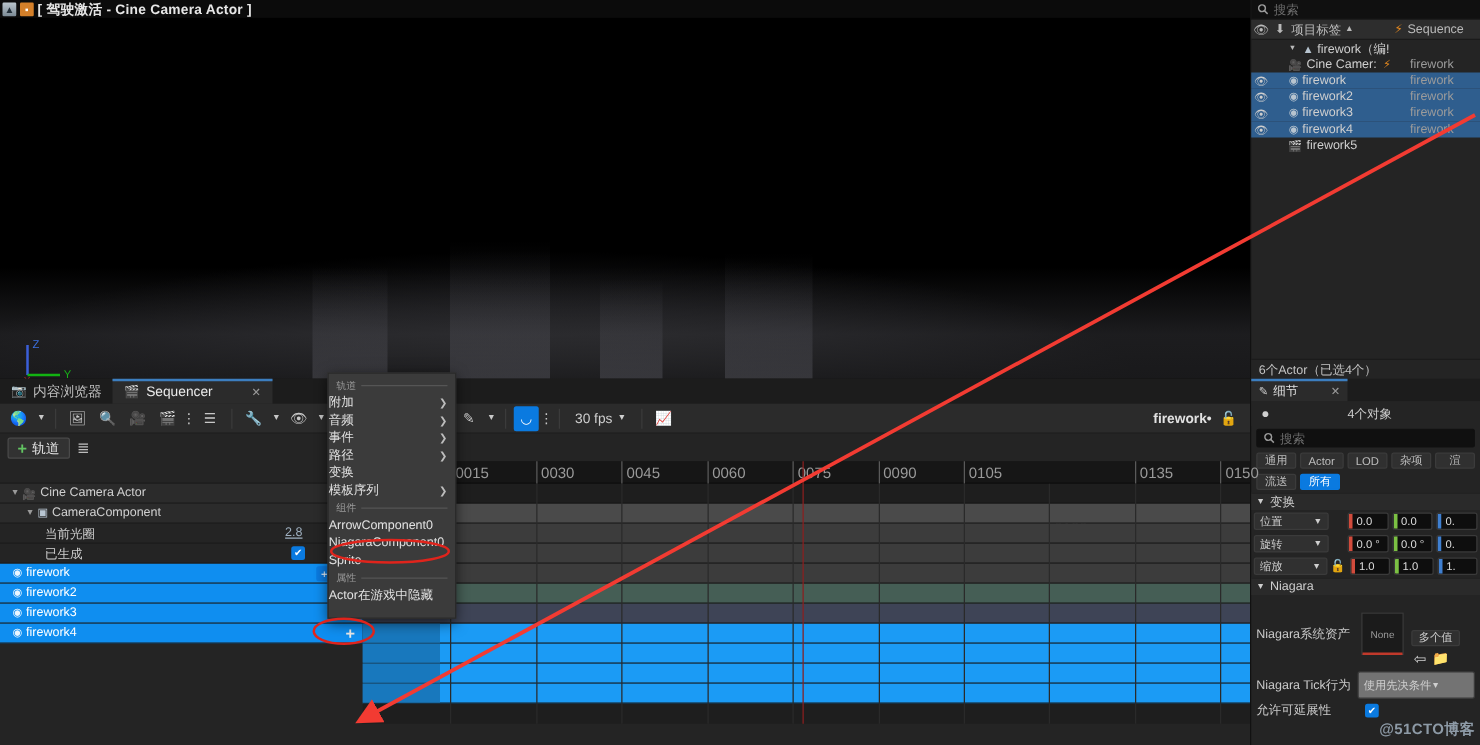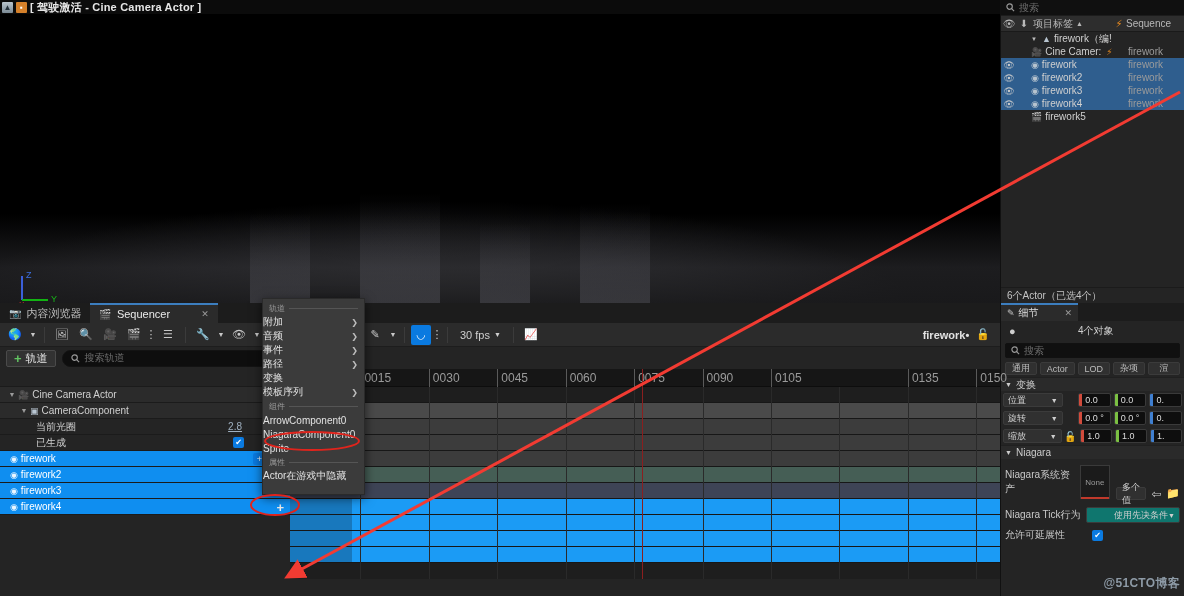--- a/index.html
+++ b/index.html
@@ -74,22 +74,22 @@
          display:flex; align-items:center; font-size:9px; color:#ddd; overflow:hidden;}
   .numf i{ width:3px; height:100%; display:block; margin-right:3px;}
   .nx i{background:#d14b3c}.ny i{background:#7bc043}.nz i{background:#3f7fd0}
   .niagara-row{ display:flex; align-items:center; padding:4px 4px; gap:6px;}
   .nlabel{ font-size:10px; color:#c9c9c9; width:78px;}
   .nthumb{ width:34px; height:34px; background:#1b1b1b; border:1px solid #3a3a3a;
            display:flex;align-items:center;justify-content:center; font-size:8px; color:#9a9a9a; position:relative;}
   .nthumb:after{ content:""; position:absolute; left:0; right:0; bottom:-1px; height:2px; background:#c0392b;}
   .multi{ height:13px; background:#303030; border:1px solid #3b3b3b; border-radius:2px; font-size:9px;
           color:#cfcfcf; display:flex; align-items:center; padding:0 5px;}
-  .wide-combo{ flex:1; height:16px; background:#0f766e;border:1px solid #3b3b3b;border-radius:2px;
-          display:flex;align-items:center;justify-content:flex-end;padding:0 4px;font-size:9px;color:#cfcfcf;}
+  .wide-combo{ flex:1; height:22px; background:#737373;border:1px solid #3b3b3b;border-radius:2px;
+          display:flex;align-items:center;justify-content:flex-start;padding:0 4px;font-size:9px;color:#cfcfcf;}
 
   
   #seq{ left:0; top:303px; width:1000px; height:293px; background:#242424; }
   #seq-tabs{ height:20px; background:#1c1c1c; display:flex; align-items:flex-end; }
   .seq-tab{ height:20px; display:flex; align-items:center; gap:5px; padding:0 9px; font-size:11px; color:#bdbdbd;}
   .seq-tab.act{ background:#2b2b2b; color:#eaeaea; border-top:2px solid #3c7ebf;}
   #seq-toolbar{ height:24px; background:#2b2b2b; display:flex; align-items:center; gap:2px; padding:0 4px;
                 border-bottom:1px solid #1d1d1d; }
   .tbtn{ width:22px; height:20px; display:flex; align-items:center; justify-content:center; color:#c8c8c8;
          border-radius:2px;}
@@ -275,20 +275,24 @@
       </svg>
     <span class="ph">搜索</span>
   </div>
   <div class="filt-row" id="filt1">
       <div class="filt">通用</div>
       <div class="filt">Actor</div>
       <div class="filt">LOD</div>
       <div class="filt">杂项</div>
       <div class="filt">渲</div>
     </div>
+  <div class="filt-row" id="filt2">
+      <div class="filt">流送</div>
+      <div class="filt on">所有</div>
+    </div>
 
   <div class="sect">
     <span style="font-size:7px">▼</span>
     <span>变换</span>
   </div>
   <div id="xform-rows">
       <div class="prow">
         <div class="pcombo">
           <span>位置</span>
           <span style="font-size:7px">▼</span>
@@ -349,21 +353,21 @@
 
   <div class="sect">
     <span style="font-size:7px">▼</span>
     <span>Niagara</span>
   </div>
   <div class="niagara-row">
     <span class="nlabel">Niagara系统资产</span>
     <div class="nthumb">
       <span>None</span>
     </div>
-    <div style="display:flex;flex-direction:row;gap:3px;margin-top:24px;">
+    <div style="display:flex;flex-direction:column;gap:3px;margin-top:24px;">
       <div class="multi">多个值</div>
       <div style="display:flex;gap:5px;padding-left:2px;">
         <span style="color:#cfcfcf;font-size:12px">⇦</span>
         <span style="color:#cfcfcf;font-size:11px">📁</span>
       </div>
     </div>
   </div>
   <div class="prow" style="height:20px;padding:0 4px;">
     <span class="nlabel">Niagara Tick行为</span>
     <div class="wide-combo">
@@ -429,27 +433,20 @@
     <div class="tbtn">📈</div>
     <div style="flex:1"></div>
     <span style="font-size:11px;color:#e2e2e2;font-weight:bold;">firework•</span>
     <span style="margin:0 6px 0 5px;color:#cfcfcf;font-size:11px">🔓</span>
   </div>
 
   <div id="seq-filter">
     <div id="addtrack">
       <span class="plus">+</span>
       <span>轨道</span>
-    </div>
-    <div id="seq-search">
-      <svg width="9" height="9" viewBox="0 0 10 10">
-        <circle cx="4" cy="4" r="3" fill="none" stroke="#9a9a9a" stroke-width="1.3"></circle>
-        <line x1="6.2" y1="6.2" x2="9" y2="9" stroke="#9a9a9a" stroke-width="1.3"></line>
-        </svg>
-      <span class="ph">搜索轨道</span>
     </div>
     <span style="color:#bdbdbd;font-size:12px">≣</span>
   </div>
 
   <div id="trackwrap">
     <div id="tracks-left">
       <div style="height:18px;background:#242424;border-bottom:1px solid #1b1b1b;"></div>
       <div id="track-rows-left">
           <div class="row-left hdr">
             <span style="width:6px"></span>

